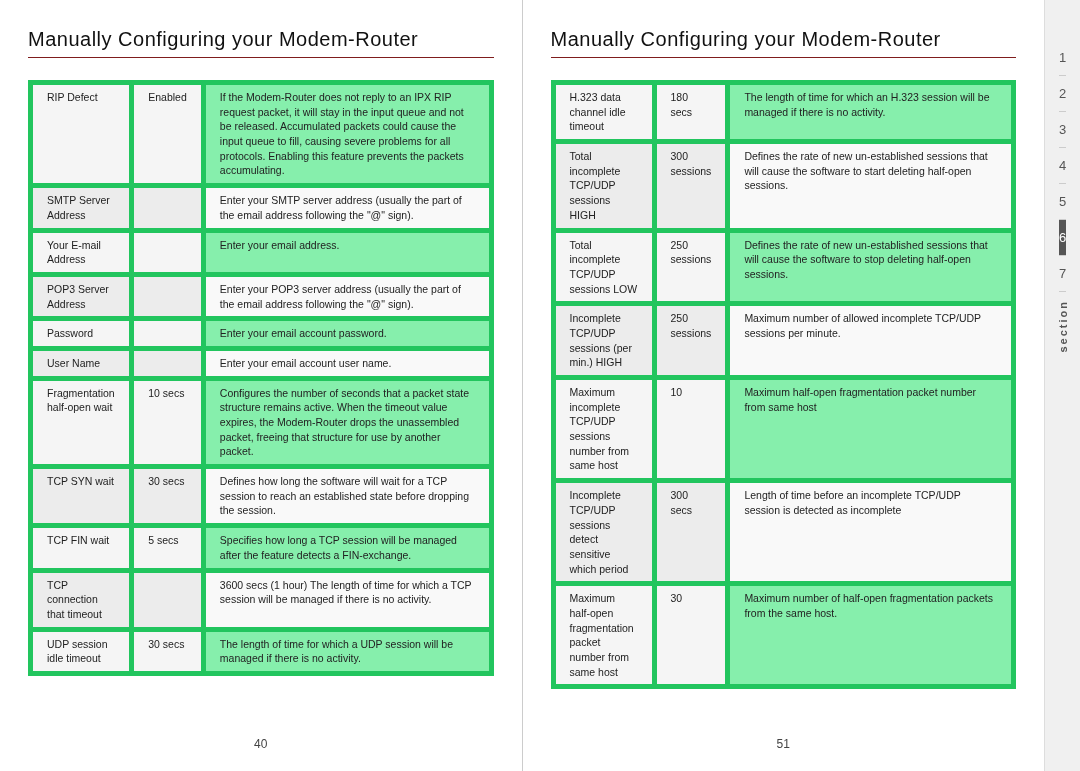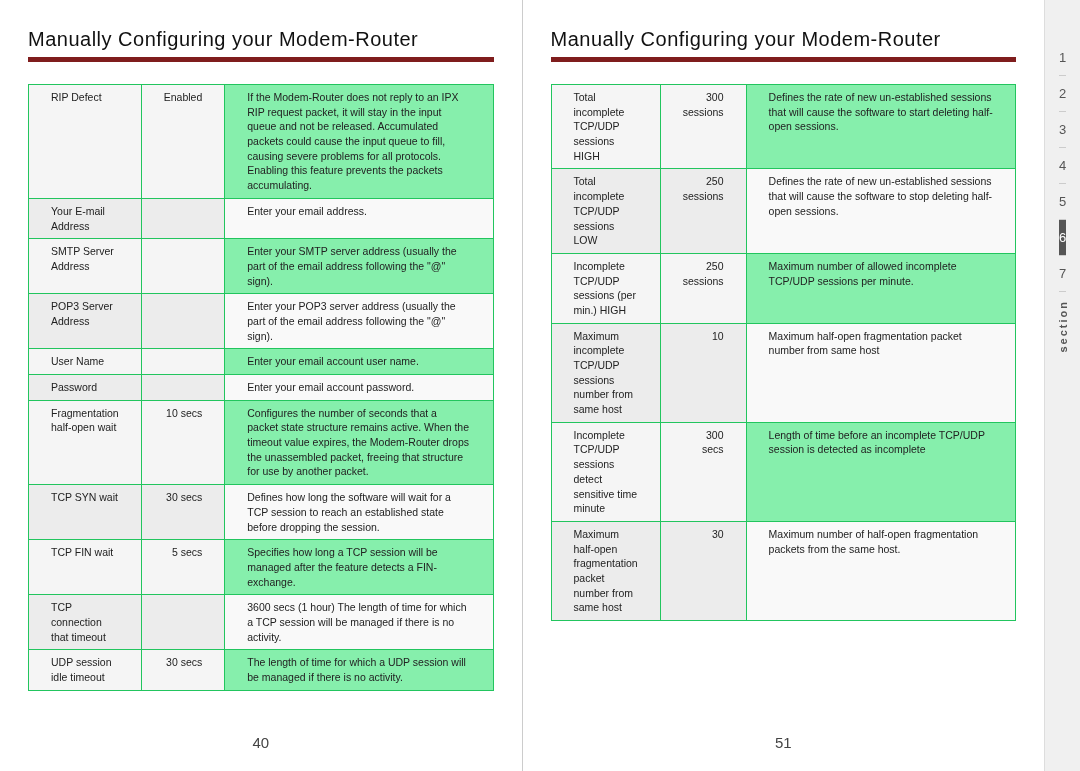--- a/index.html
+++ b/index.html
@@ -19,46 +19,45 @@
       display: flex;
       flex-direction: column;
     }
     .page-title {
       font-size: 20px;
       font-weight: 300;
       letter-spacing: 0.5px;
       color: #111;
       margin-bottom: 8px;
       padding-bottom: 6px;
-      border-bottom: 5px solid #7f1d1d;
+      border-bottom: 1px solid #7f1d1d;
     }
     .table-container {
       flex: 1;
       margin-top: 14px;
     }
     table {
       width: 100%;
       border-collapse: collapse;
       font-size: 10.5px;
     }
     td {
-      border: 1px solid #22c55e;
-      padding: 5px 22px;
+      border: 5px solid #22c55e;
+      padding: 5px 14px;
       vertical-align: top;
       line-height: 1.4;
       color: #222;
     }
     td.col-name {
       width: 22%;
       background: #f5f5f5;
     }
     td.col-value {
       width: 13%;
       background: #f5f5f5;
-      text-align: right;
     }
     td.col-desc {
       width: 65%;
       background: #86efac;
     }
     
     .right-sidebar {
       width: 36px;
       background: #f0f0f0;
       display: flex;
@@ -85,21 +84,21 @@
       color: #555;
       writing-mode: vertical-rl;
       text-orientation: mixed;
       transform: rotate(180deg);
       margin-top: 8px;
       letter-spacing: 2px;
       font-weight: bold;
     }
     .page-number {
       text-align: center;
-      font-size: 15px;
+      font-size: 12px;
       color: #444;
       margin-top: 10px;
     }
     .divider {
       width: 1px;
       background: #ccc;
     }
     
     tr:nth-child(even) td.col-name,
     tr:nth-child(even) td.col-value {
@@ -116,43 +115,43 @@
   <div class="page-title">Manually Configuring your Modem-Router</div>
   <div class="table-container">
     <table>
       <tbody id="left-tbody">
           <tr>
       <td class="col-name">RIP Defect</td>
       <td class="col-value">Enabled</td>
       <td class="col-desc">If the Modem-Router does not reply to an IPX RIP request packet, it will stay in the input queue and not be released. Accumulated packets could cause the input queue to fill, causing severe problems for all protocols. Enabling this feature prevents the packets accumulating.</td>
     </tr>
           <tr>
+      <td class="col-name">SMTP Server Address</td>
+      <td class="col-value"></td>
+      <td class="col-desc">Enter your SMTP server address (usually the part of the email address following the "@" sign).</td>
+    </tr>
+          <tr>
       <td class="col-name">Your E-mail Address</td>
       <td class="col-value"></td>
       <td class="col-desc">Enter your email address.</td>
     </tr>
           <tr>
-      <td class="col-name">SMTP Server Address</td>
-      <td class="col-value"></td>
-      <td class="col-desc">Enter your SMTP server address (usually the part of the email address following the "@" sign).</td>
-    </tr>
-          <tr>
       <td class="col-name">POP3 Server Address</td>
       <td class="col-value"></td>
       <td class="col-desc">Enter your POP3 server address (usually the part of the email address following the "@" sign).</td>
     </tr>
           <tr>
+      <td class="col-name">Password</td>
+      <td class="col-value"></td>
+      <td class="col-desc">Enter your email account password.</td>
+    </tr>
+          <tr>
       <td class="col-name">User Name</td>
       <td class="col-value"></td>
       <td class="col-desc">Enter your email account user name.</td>
-    </tr>
-          <tr>
-      <td class="col-name">Password</td>
-      <td class="col-value"></td>
-      <td class="col-desc">Enter your email account password.</td>
     </tr>
           <tr>
       <td class="col-name">Fragmentation half-open wait</td>
       <td class="col-value">10 secs</td>
       <td class="col-desc">Configures the number of seconds that a packet state structure remains active. When the timeout value expires, the Modem-Router drops the unassembled packet, freeing that structure for use by another packet.</td>
     </tr>
           <tr>
       <td class="col-name">TCP SYN wait</td>
       <td class="col-value">30 secs</td>
       <td class="col-desc">Defines how long the software will wait for a TCP session to reach an established state before dropping the session.</td>
@@ -179,41 +178,46 @@
 </div>
 
 <div class="divider"></div>
 
 <div class="page">
   <div class="page-title">Manually Configuring your Modem-Router</div>
   <div class="table-container">
     <table>
       <tbody id="right-tbody">
           <tr>
+      <td class="col-name">H.323 data channel idle timeout</td>
+      <td class="col-value">180 secs</td>
+      <td class="col-desc">The length of time for which an H.323 session will be managed if there is no activity.</td>
+    </tr>
+          <tr>
       <td class="col-name">Total incomplete TCP/UDP sessions HIGH</td>
       <td class="col-value">300 sessions</td>
       <td class="col-desc">Defines the rate of new un-established sessions that will cause the software to start deleting half-open sessions.</td>
     </tr>
           <tr>
       <td class="col-name">Total incomplete TCP/UDP sessions LOW</td>
       <td class="col-value">250 sessions</td>
       <td class="col-desc">Defines the rate of new un-established sessions that will cause the software to stop deleting half-open sessions.</td>
     </tr>
           <tr>
       <td class="col-name">Incomplete TCP/UDP sessions (per min.) HIGH</td>
       <td class="col-value">250 sessions</td>
       <td class="col-desc">Maximum number of allowed incomplete TCP/UDP sessions per minute.</td>
     </tr>
           <tr>
       <td class="col-name">Maximum incomplete TCP/UDP sessions number from same host</td>
       <td class="col-value">10</td>
       <td class="col-desc">Maximum half-open fragmentation packet number from same host</td>
     </tr>
           <tr>
-      <td class="col-name">Incomplete TCP/UDP sessions detect sensitive time minute</td>
+      <td class="col-name">Incomplete TCP/UDP sessions detect sensitive which period</td>
       <td class="col-value">300 secs</td>
       <td class="col-desc">Length of time before an incomplete TCP/UDP session is detected as incomplete</td>
     </tr>
           <tr>
       <td class="col-name">Maximum half-open fragmentation packet number from same host</td>
       <td class="col-value">30</td>
       <td class="col-desc">Maximum number of half-open fragmentation packets from the same host.</td>
     </tr>
         </tbody>
     </table>

